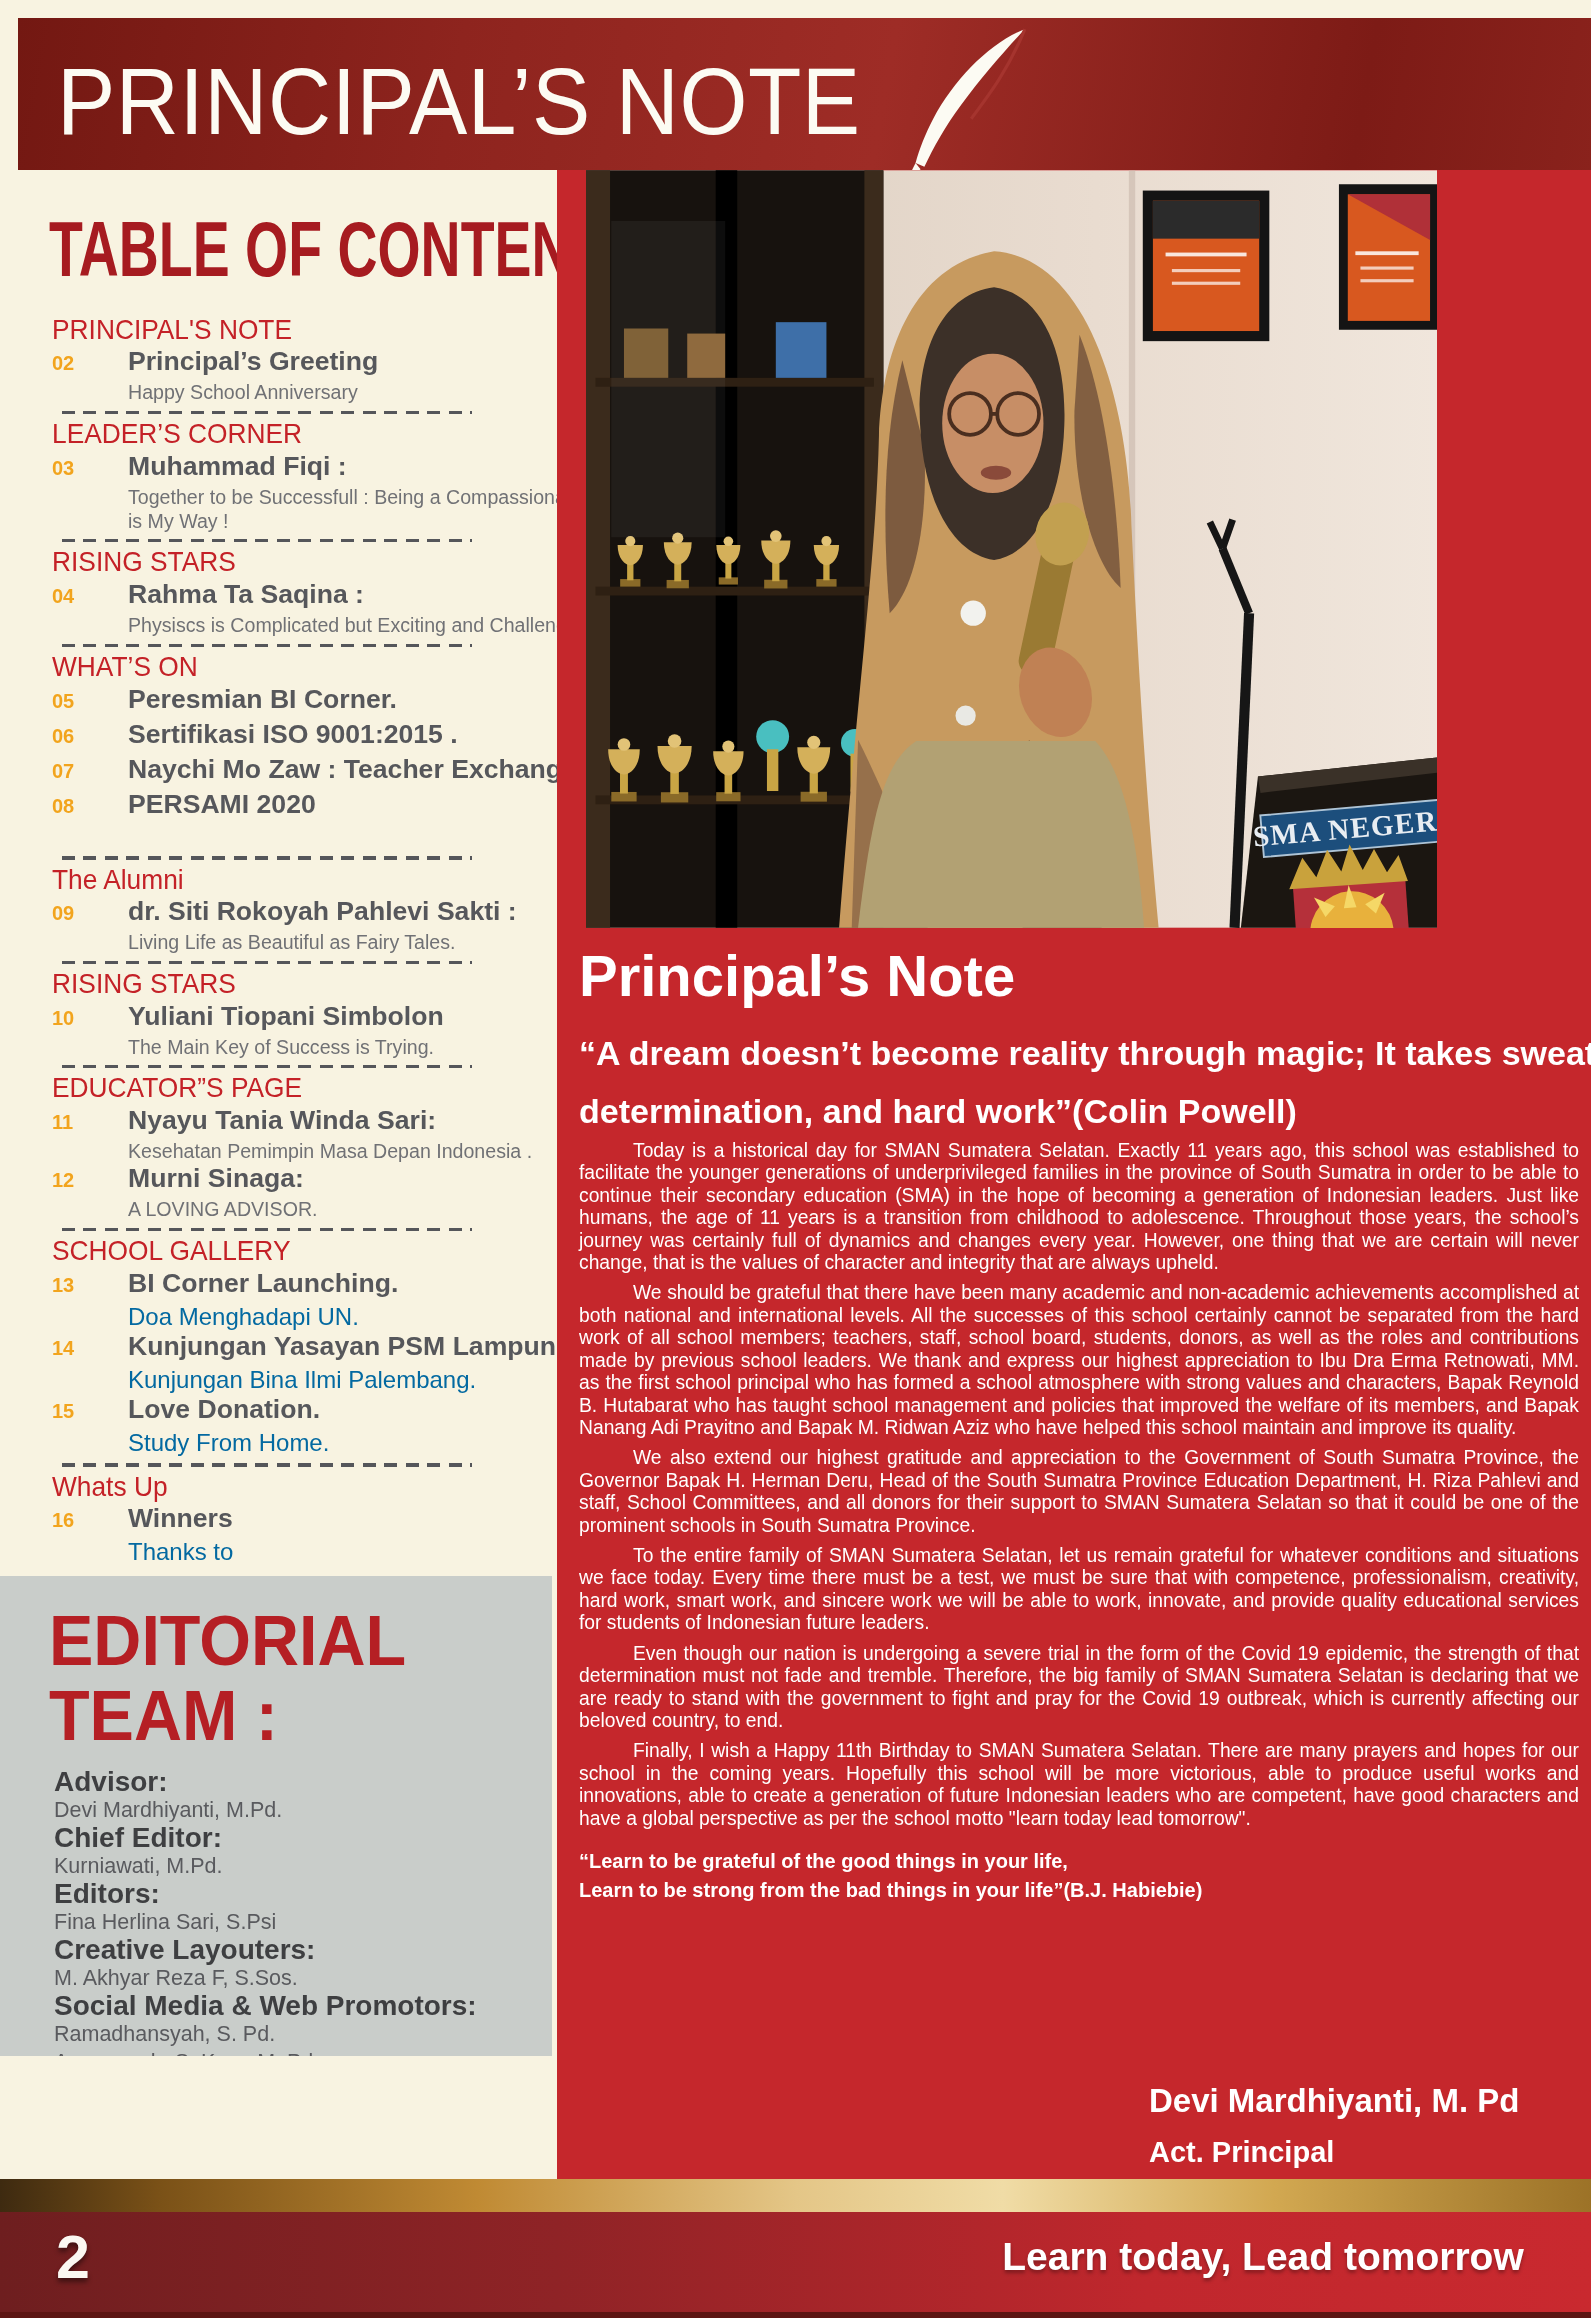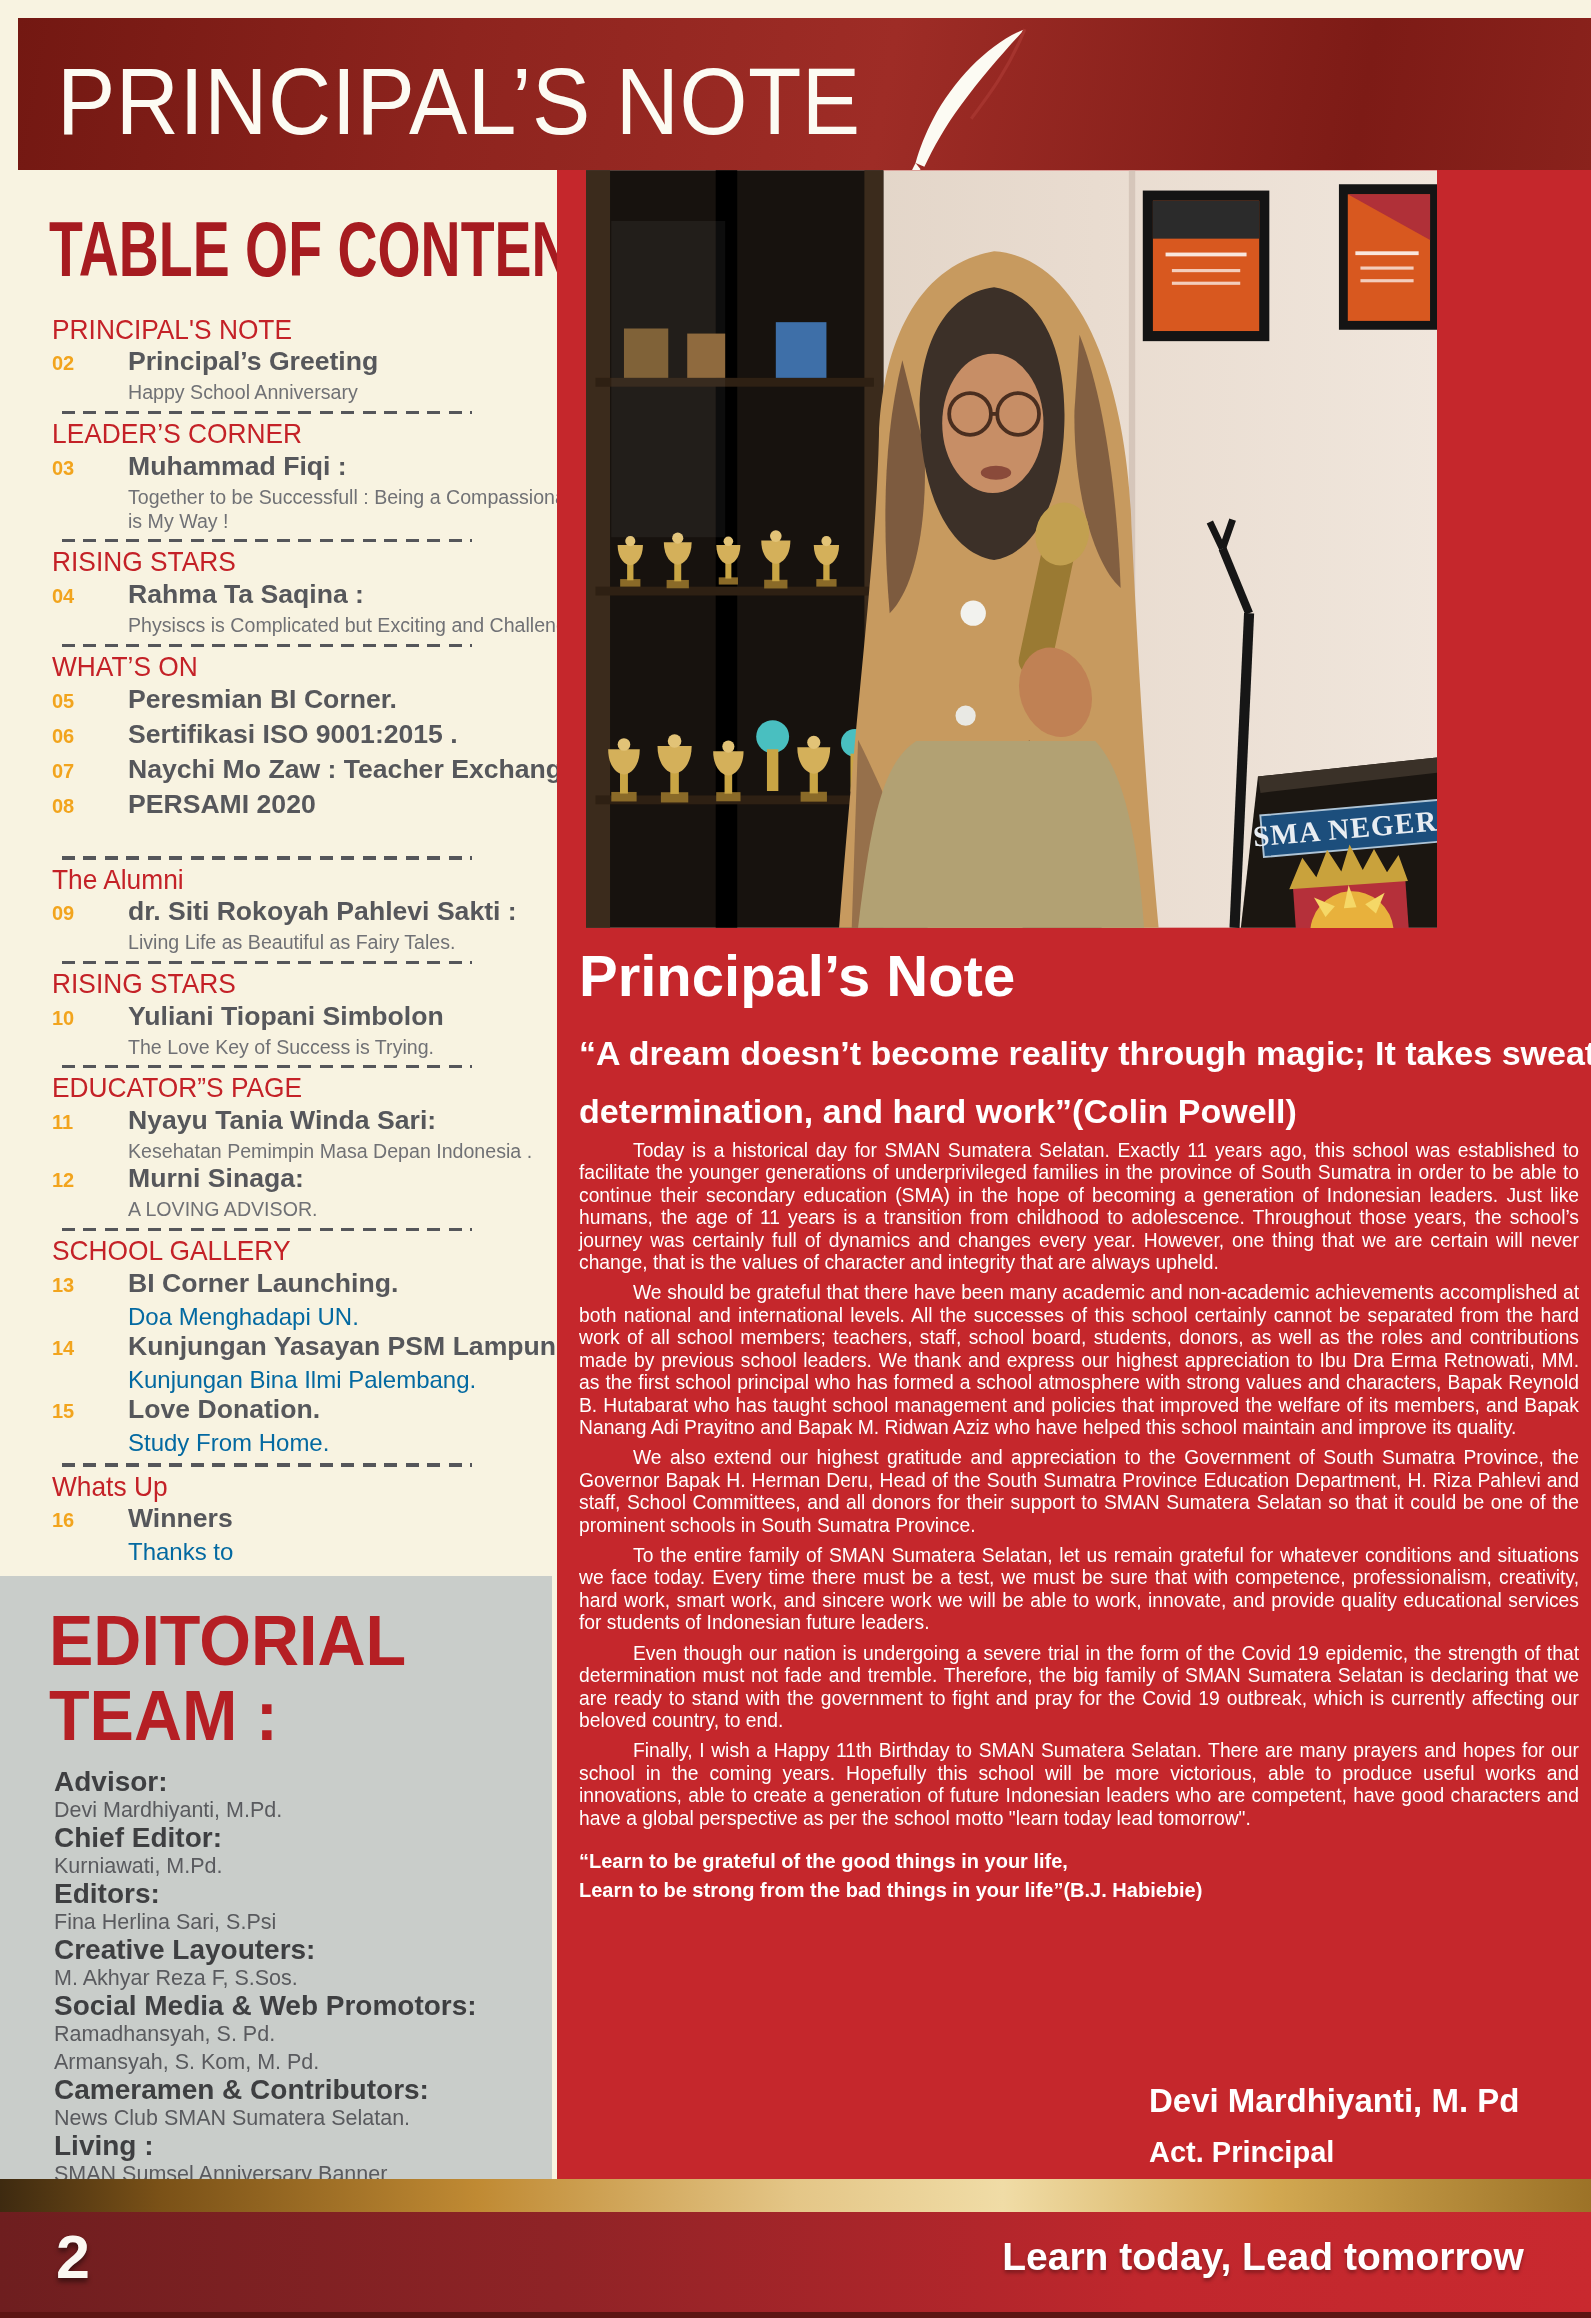--- a/index.html
+++ b/index.html
@@ -32,21 +32,21 @@
   .toc-num{display:inline-block;width:76px;color:#F2A41D;font-size:20px;font-weight:700;}
   .toc-item-title{color:#56575B;font-size:26.6px;font-weight:700;}
   .toc-sub{margin:0 0 1.3px 128px;color:#707175;font-size:19.6px;line-height:23px;white-space:nowrap;}
   .toc-sub.bold{color:#0369a1;font-size:24px;font-weight:400;line-height:28px;}
   .toc-divider{
     height:3.2px;margin:6.3px 0 5px 62px;width:410px;
     background:repeating-linear-gradient(90deg,#55565A 0 12.7px,transparent 12.7px 21.5px);
   }
   .toc-divider.gap{margin-top:32px;}
   
-  .editorial{position:absolute;left:0;top:1576px;width:552px;height:603px;background:#C9CDCA;overflow:hidden;}
+  .editorial{position:absolute;left:0;top:1576px;width:552px;height:480px;background:#C9CDCA;overflow:hidden;}
   .ed-title{
     margin:30px 0 0 49px;color:#B51F24;font-size:70px;font-weight:700;line-height:71px;
     transform:scaleX(.95);transform-origin:left center;white-space:nowrap;
   }
   .ed-title.second{margin-top:3.8px;margin-bottom:16.5px;}
   .ed-role{margin:0 0 0 54px;color:#3E3F41;font-size:28px;font-weight:700;line-height:28px;white-space:nowrap;}
   .ed-name{margin:0 0 0 54px;color:#595A5E;font-size:21.5px;line-height:28px;white-space:nowrap;}
   
   .article{position:absolute;left:557px;top:170px;width:1035px;height:2010px;background:#C5272C;}
   .photo{position:absolute;left:28.5px;top:0;width:851px;height:758px;}
@@ -116,21 +116,21 @@
         <div class="toc-row"><span class="toc-num">06</span><span class="toc-item-title">Sertifikasi ISO 9001:2015 .</span></div>
         <div class="toc-row"><span class="toc-num">07</span><span class="toc-item-title">Naychi Mo Zaw : Teacher Exchange Program.</span></div>
         <div class="toc-row"><span class="toc-num">08</span><span class="toc-item-title">PERSAMI 2020</span></div>
         <div class="toc-divider gap"></div>
         <div class="toc-heading">The Alumni</div>
         <div class="toc-row"><span class="toc-num">09</span><span class="toc-item-title">dr. Siti Rokoyah Pahlevi Sakti :</span></div>
         <div class="toc-sub">Living Life as Beautiful as Fairy Tales.</div>
         <div class="toc-divider"></div>
         <div class="toc-heading">RISING STARS</div>
         <div class="toc-row"><span class="toc-num">10</span><span class="toc-item-title">Yuliani Tiopani Simbolon</span></div>
-        <div class="toc-sub">The Love Key of Success is Trying.</div>
+        <div class="toc-sub">The Main Key of Success is Trying.</div>
         <div class="toc-divider"></div>
         <div class="toc-heading">EDUCATOR”S PAGE</div>
         <div class="toc-row"><span class="toc-num">11</span><span class="toc-item-title">Nyayu Tania Winda Sari:</span></div>
         <div class="toc-sub">Kesehatan Pemimpin Masa Depan Indonesia .</div>
         <div class="toc-row"><span class="toc-num">12</span><span class="toc-item-title">Murni Sinaga:</span></div>
         <div class="toc-sub">A LOVING ADVISOR.</div>
         <div class="toc-divider"></div>
         <div class="toc-heading">SCHOOL GALLERY</div>
         <div class="toc-row"><span class="toc-num">13</span><span class="toc-item-title">BI Corner Launching.</span></div>
         <div class="toc-sub bold">Doa Menghadapi UN.</div>

